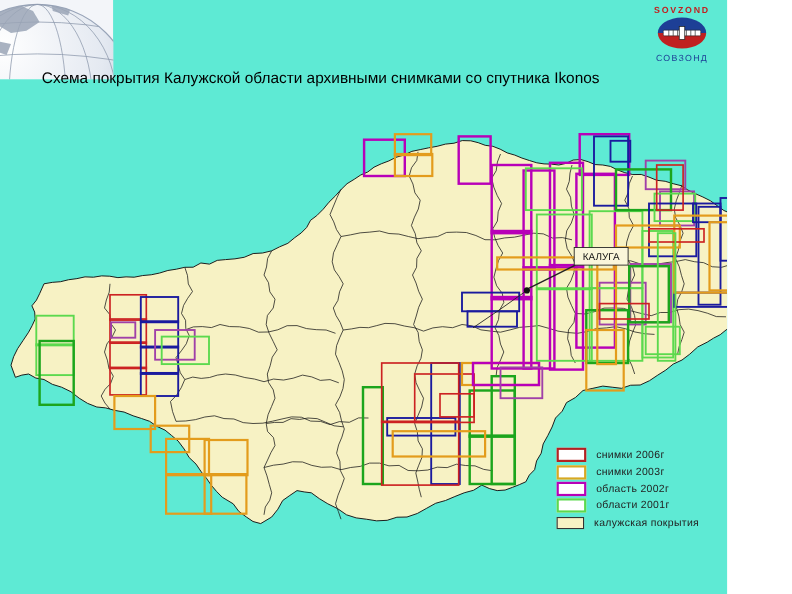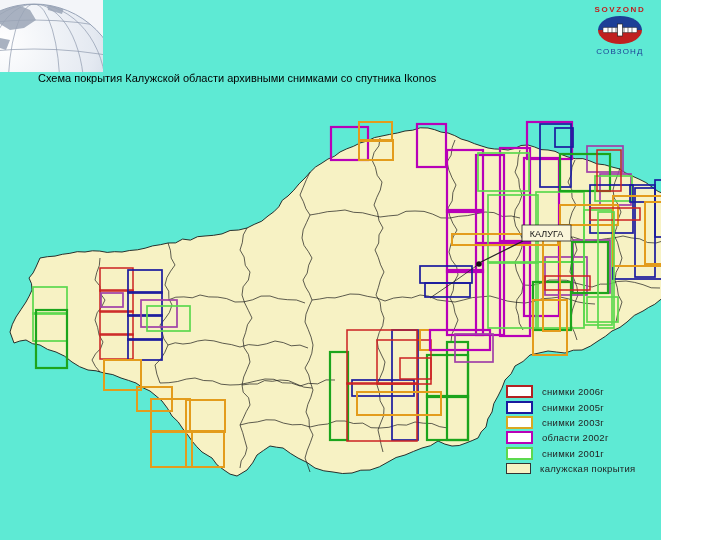--- a/index.html
+++ b/index.html
@@ -2,23 +2,23 @@
 <html><head>
 <meta charset="utf-8">
 <style>
   html,body{margin:0;padding:0;background:#fff;}
   .slide{position:relative;width:661px;height:540px;background:#5eead4;overflow:hidden;
          font-family:"Liberation Sans",sans-serif;}
   .globe{position:absolute;left:0;top:0;width:103px;height:72px;}
   .logo{position:absolute;right:6px;top:6px;width:70px;text-align:center;line-height:1.1;}
   .logo .lt{color:#c02020;font-weight:bold;font-size:8px;letter-spacing:1.6px;}
   .logo .lb{color:#1d3f96;font-weight:normal;font-size:8px;letter-spacing:1.2px;}
-  .title{position:absolute;left:38px;top:72px;font-size:11px;color:#000;white-space:nowrap;}
+  .title{position:absolute;left:38px;top:62px;font-size:14px;color:#000;white-space:nowrap;}
   #map-svg{position:absolute;left:0;top:0;}
-  #legend{position:absolute;left:506px;top:384px;}
+  #legend{position:absolute;left:506px;top:406px;}
   .lrow{display:flex;align-items:center;height:15.4px;}
   .lsw{width:23px;height:9px;margin-right:9px;background:#fff;}
   .llab{font-size:9.5px;color:#222;white-space:nowrap;letter-spacing:0.3px;}
 </style>
 </head>
 <body>
 
 <div class="slide">
 
   <div class="globe">
@@ -179,34 +179,30 @@
       <rect x="522" y="225" width="49" height="16" fill="#faf6da" stroke="#222" stroke-width="0.8"></rect>
       <text x="546.5" y="236.5" text-anchor="middle" font-size="9" font-family="&quot;Liberation Sans&quot;,sans-serif" fill="#111">КАЛУГА</text>
     </svg>
 
   <div id="legend">
       <div class="lrow">
         <div class="lsw" style="border: 2px solid rgb(178, 34, 34);"></div>
         <span class="llab">снимки 2006г</span>
       </div>
       <div class="lrow">
-        <div class="lsw" style="border: 2px solid rgb(26, 26, 158);"></div>
-        <span class="llab">снимки 2005г</span>
-      </div>
-      <div class="lrow">
         <div class="lsw" style="border: 2px solid rgb(216, 168, 34);"></div>
         <span class="llab">снимки 2003г</span>
       </div>
       <div class="lrow">
         <div class="lsw" style="border: 2px solid rgb(184, 0, 184);"></div>
-        <span class="llab">области 2002г</span>
+        <span class="llab">область 2002г</span>
       </div>
       <div class="lrow">
         <div class="lsw" style="border: 2px solid rgb(92, 217, 78);"></div>
-        <span class="llab">снимки 2001г</span>
+        <span class="llab">области 2001г</span>
       </div>
       <div class="lrow">
         <div class="lsw" style="border: 1px solid rgb(51, 51, 51); background: rgb(247, 242, 196);"></div>
         <span class="llab">калужская покрытия</span>
       </div>
     </div>
 
 </div>
 
 </body></html>

